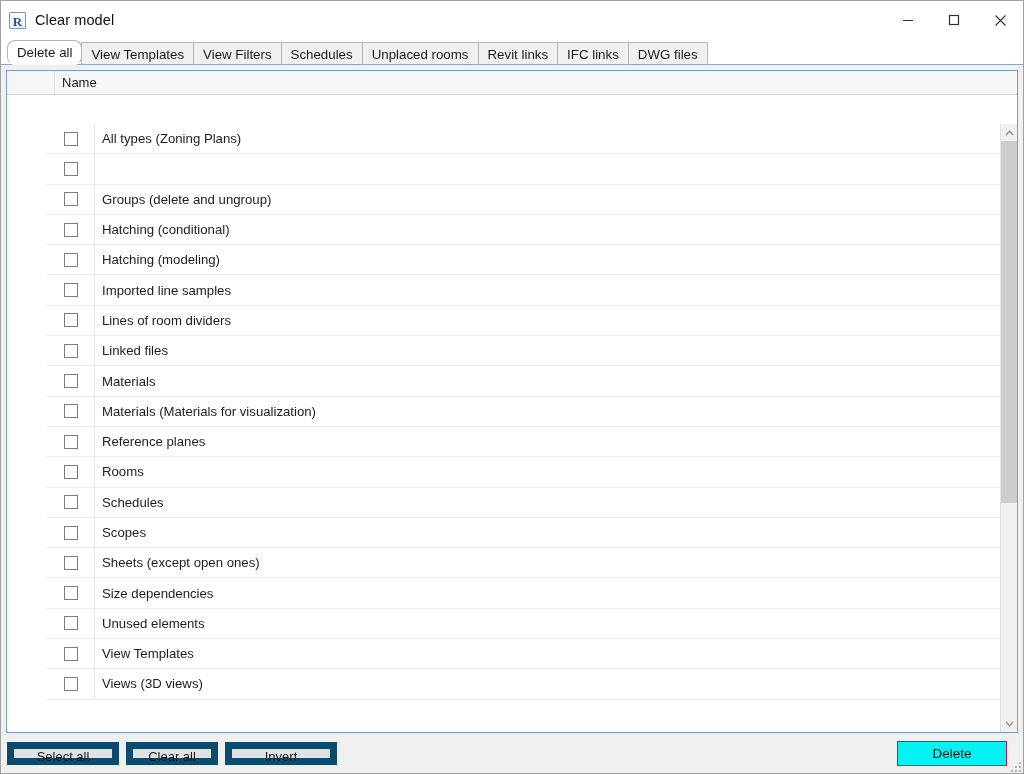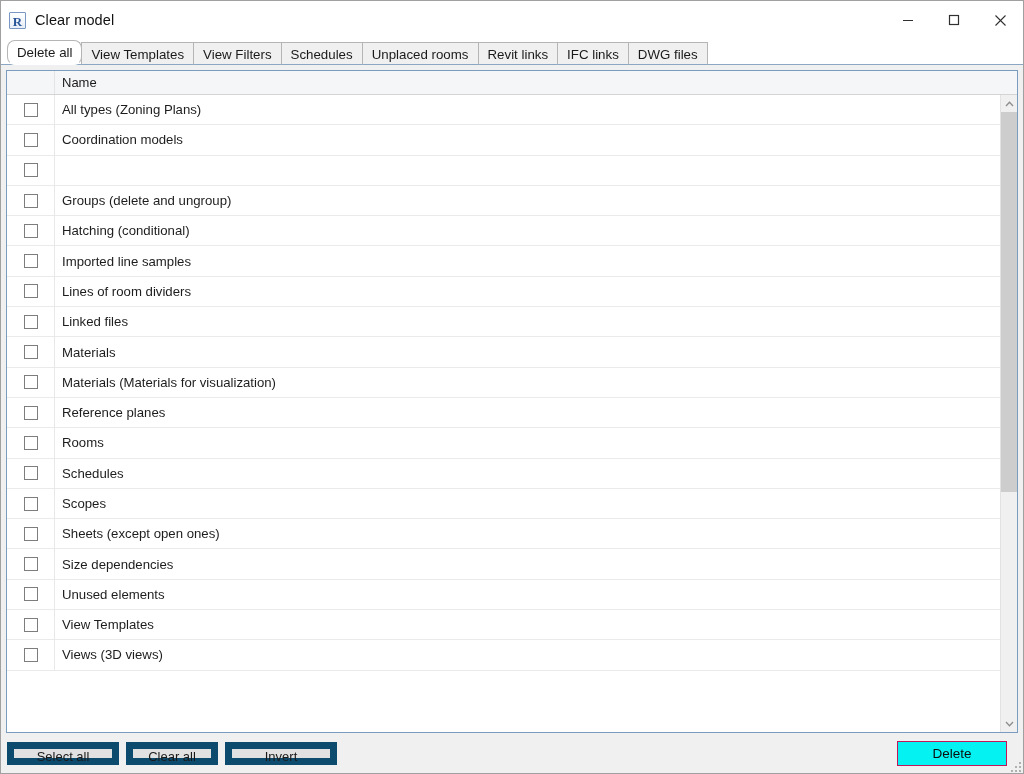--- a/index.html
+++ b/index.html
@@ -136,20 +136,21 @@
   }
   .grid-outer {
     flex: 1 1 auto;
     border: 1px solid #7a9cbf;
     background: #ffffff;
     display: flex;
     flex-direction: column;
     min-height: 0;
     position: relative;
     box-sizing: border-box;
+    gap: 29px;
   }
   .grid-header {
     flex: 0 0 auto;
     height: 23px;
     display: flex;
     background: #f5f6f7;
     border-bottom: 1px solid #d4d4d4;
   }
   .hdr-check-col {
     width: 48px;
@@ -172,20 +173,21 @@
     flex: 1 1 auto;
     display: flex;
     min-height: 0;
     overflow: hidden;
   }
   .rows {
     flex: 1 1 auto;
     min-width: 0;
     overflow: hidden;
     background: #ffffff;
+    padding-left: 40px;
   }
   .row {
     height: 30.3px;
     display: flex;
     align-items: center;
     border-bottom: 1px solid #eaeaea;
     background: #ffffff;
     box-sizing: border-box;
   }
   .row-check-col {
@@ -353,38 +355,38 @@
             <div class="row">
               <div class="row-check-col">
                 <div class="cb"></div>
               </div>
               <div class="row-name">All types (Zoning Plans)</div>
             </div>
             <div class="row">
               <div class="row-check-col">
                 <div class="cb"></div>
               </div>
-              <div class="row-name">Coordination models</div>
-            </div>
-            <div class="row">
-              <div class="row-check-col">
-                <div class="cb"></div>
-              </div>
             </div>
             <div class="row">
               <div class="row-check-col">
                 <div class="cb"></div>
               </div>
               <div class="row-name">Groups (delete and ungroup)</div>
             </div>
             <div class="row">
               <div class="row-check-col">
                 <div class="cb"></div>
               </div>
               <div class="row-name">Hatching (conditional)</div>
+            </div>
+            <div class="row">
+              <div class="row-check-col">
+                <div class="cb"></div>
+              </div>
+              <div class="row-name">Hatching (modeling)</div>
             </div>
             <div class="row">
               <div class="row-check-col">
                 <div class="cb"></div>
               </div>
               <div class="row-name">Imported line samples</div>
             </div>
             <div class="row">
               <div class="row-check-col">
                 <div class="cb"></div>

